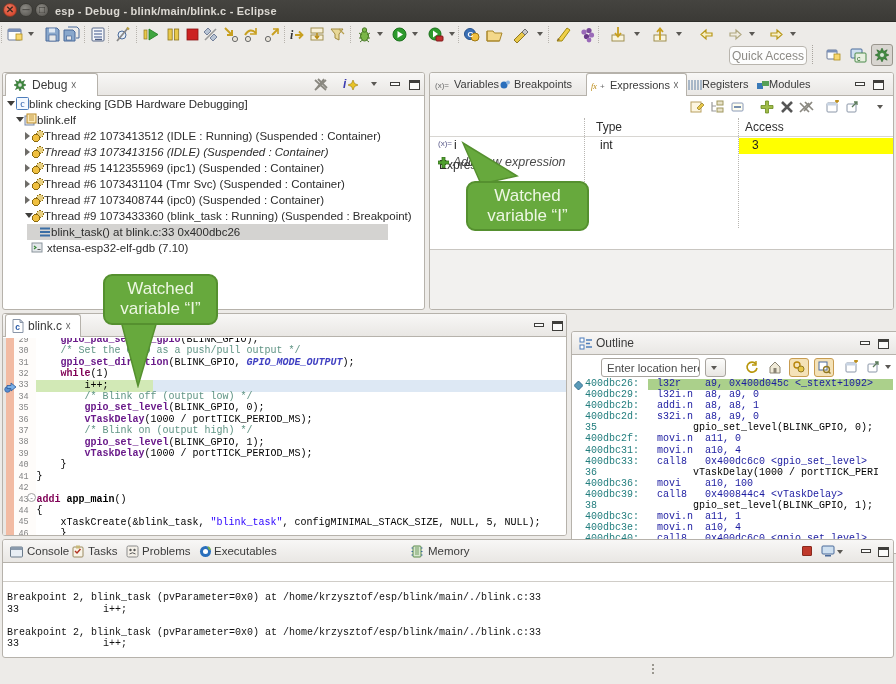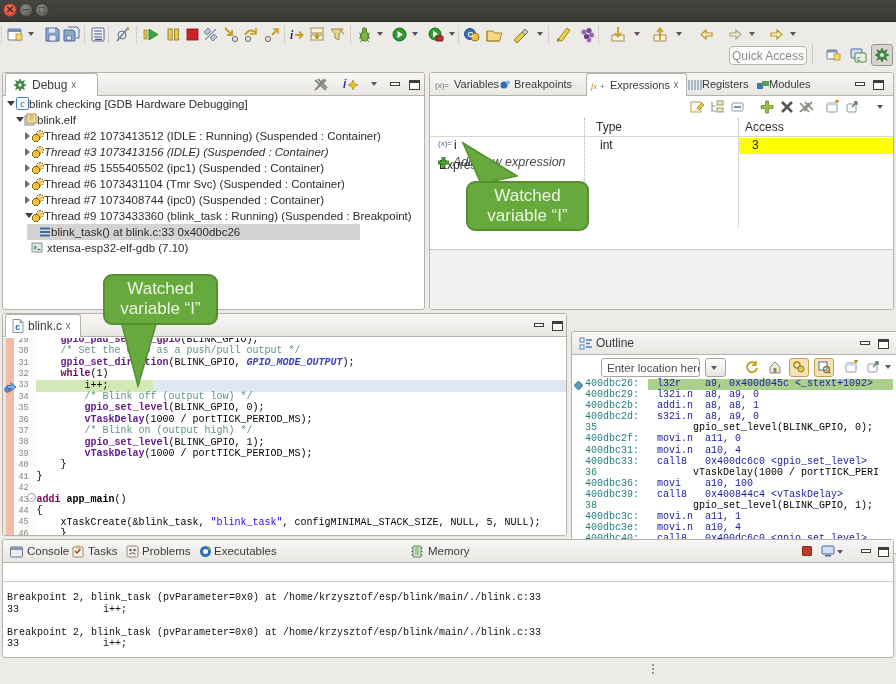--- a/index.html
+++ b/index.html
@@ -75,20 +75,21 @@
   <div id="titlebar">
     <div class="wbtn" id="btn-close">
         <span>✕</span>
       </div>
     <div class="wbtn" id="btn-min">
         <span>─</span>
       </div>
     <div class="wbtn" id="btn-max">
         <span>□</span>
       </div>
+    <div id="title-text">esp - Debug - blink/main/blink.c - Eclipse</div>
   </div>
 
   <div id="toolbar">
     <div class="tsep" style="left:1px;"></div>
     <svg class="ticon" style="left:7px;" viewBox="0 0 17 17">
         <rect x="1" y="3" width="13" height="11" rx="1" fill="#fdfdfb" stroke="#6a7a9a"></rect>
         <rect x="1" y="3" width="13" height="3" fill="#7a90b8"></rect>
         <rect x="9" y="8" width="6" height="6" fill="#f8d870" stroke="#b09020" stroke-width="0.8"></rect>
       </svg>
     <div class="ddarrow" style="left:28px;"></div>
@@ -289,38 +290,38 @@
           <span style="position:absolute;left:41px;">Thread #2 1073413512 (IDLE : Running) (Suspended : Container)</span>
         </div>
       <div class="trow" style="top:48px;">
           <span class="arrow-r" style="left:22px;"></span>
           <span class="thr-ico"></span>
           <span style="position:absolute;left:41px;font-style:italic;">Thread #3 1073413156 (IDLE) (Suspended : Container)</span>
         </div>
       <div class="trow" style="top:64px;">
           <span class="arrow-r" style="left:22px;"></span>
           <span class="thr-ico"></span>
-          <span style="position:absolute;left:41px;">Thread #5 1555405502 (ipc1) (Suspended : Container)</span>
+          <span style="position:absolute;left:41px;">Thread #5 1412355969 (ipc1) (Suspended : Container)</span>
         </div>
       <div class="trow" style="top:80px;">
           <span class="arrow-r" style="left:22px;"></span>
           <span class="thr-ico"></span>
           <span style="position:absolute;left:41px;">Thread #6 1073431104 (Tmr Svc) (Suspended : Container)</span>
         </div>
       <div class="trow" style="top:96px;">
           <span class="arrow-r" style="left:22px;"></span>
           <span class="thr-ico"></span>
           <span style="position:absolute;left:41px;">Thread #7 1073408744 (ipc0) (Suspended : Container)</span>
         </div>
       <div class="trow" style="top:112px;">
           <span class="arrow-d" style="left:22px;"></span>
           <span class="thr-ico"></span>
           <span style="position:absolute;left:41px;">Thread #9 1073433360 (blink_task : Running) (Suspended : Breakpoint)</span>
         </div>
-      <div class="trow" style="top:128px; left:24px; width:333px; background:#d4d3d1;">
+      <div class="trow" style="top:128px; left:24px; width:361px; background:#d4d3d1;">
         <svg width="12" height="12" viewBox="0 0 12 12" style="position:absolute;left:12px;top:2px;">
             <path d="M1 2.5 h10 M1 6 h10 M1 9.5 h10" stroke="#3a6ea5" stroke-width="2"></path>
           </svg>
         <span style="position:absolute;left:24px;">blink_task() at blink.c:33 0x400dbc26</span>
         </div>
       <div class="trow" style="top:144px;">
         <svg width="13" height="13" viewBox="0 0 13 13" style="position:absolute;left:28px;top:1px;">
             <rect x="1" y="2" width="10" height="9" fill="#e3e7ea" stroke="#8a949c"></rect>
             <path d="M3 5 l2 1.5 L3 8" stroke="#3c8a3c" stroke-width="1.2" fill="none"></path>
             <path d="M6.5 8.5 h3" stroke="#555" stroke-width="1.2"></path>

